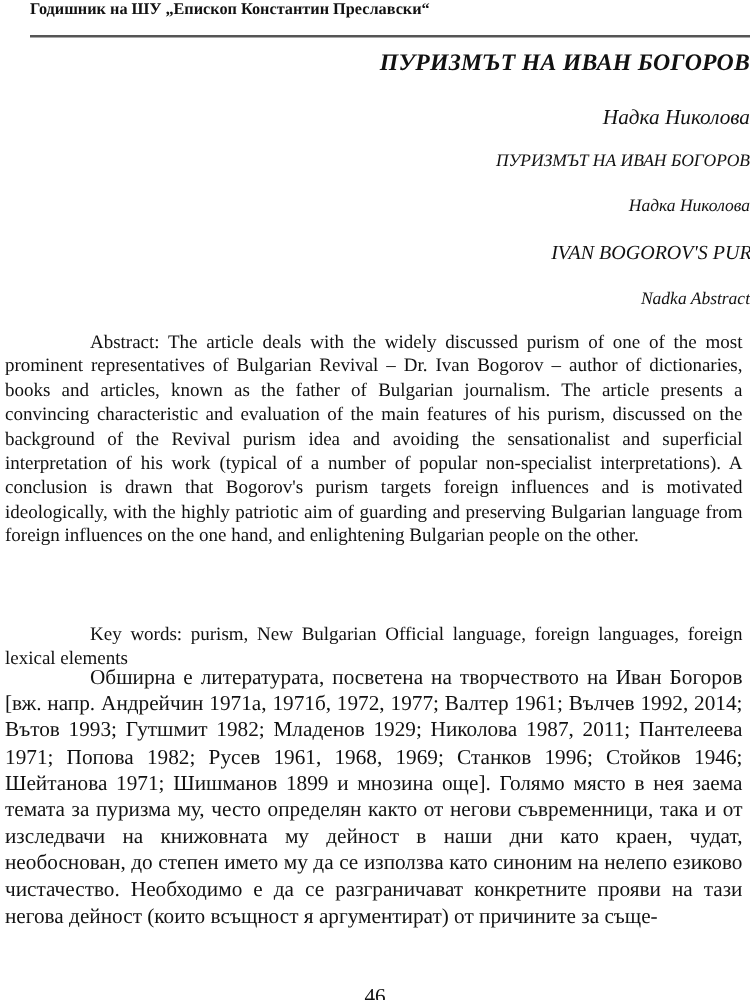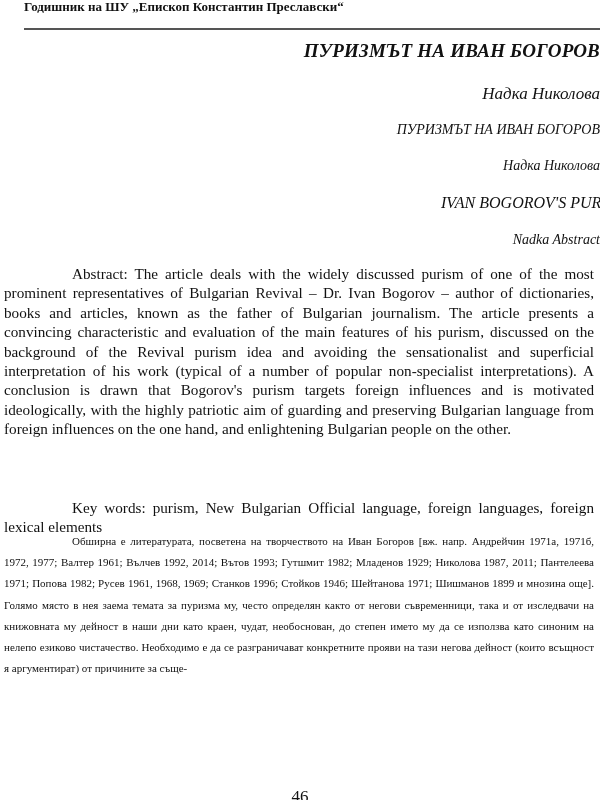--- a/index.html
+++ b/index.html
@@ -20,21 +20,21 @@
     .title-sub { top: 122px; font-size: 14px; }
     .author-sub { top: 158px; font-size: 14px; }
     .title-en { top: 194px; font-size: 16px; padding-left: 28px; }
     .author-en { top: 232px; font-size: 14px; }
     .block {
       position: absolute; left: 4px; width: 590px;
       text-align: justify; text-align-last: left;
     }
     .abstract { top: 264px; font-size: 15.2px; line-height: 19.4px; }
     .keywords { top: 480px; font-size: 15.2px; line-height: 19.4px; margin-top: 18px; }
-    .body-text { top: 531px; font-size: 11px; line-height: 21.2px; }
+    .body-text { top: 531px; font-size: 17px; line-height: 21.2px; }
     .indent { display: inline-block; width: 68px; }
     .bold { font-weight: normal; }
     .page-number {
       position: absolute; left: 0; width: 600px; top: 772px;
       text-align: center; font-size: 17px; margin-top: 15px;
     }
   </style>
 </head>
 <body>
 

